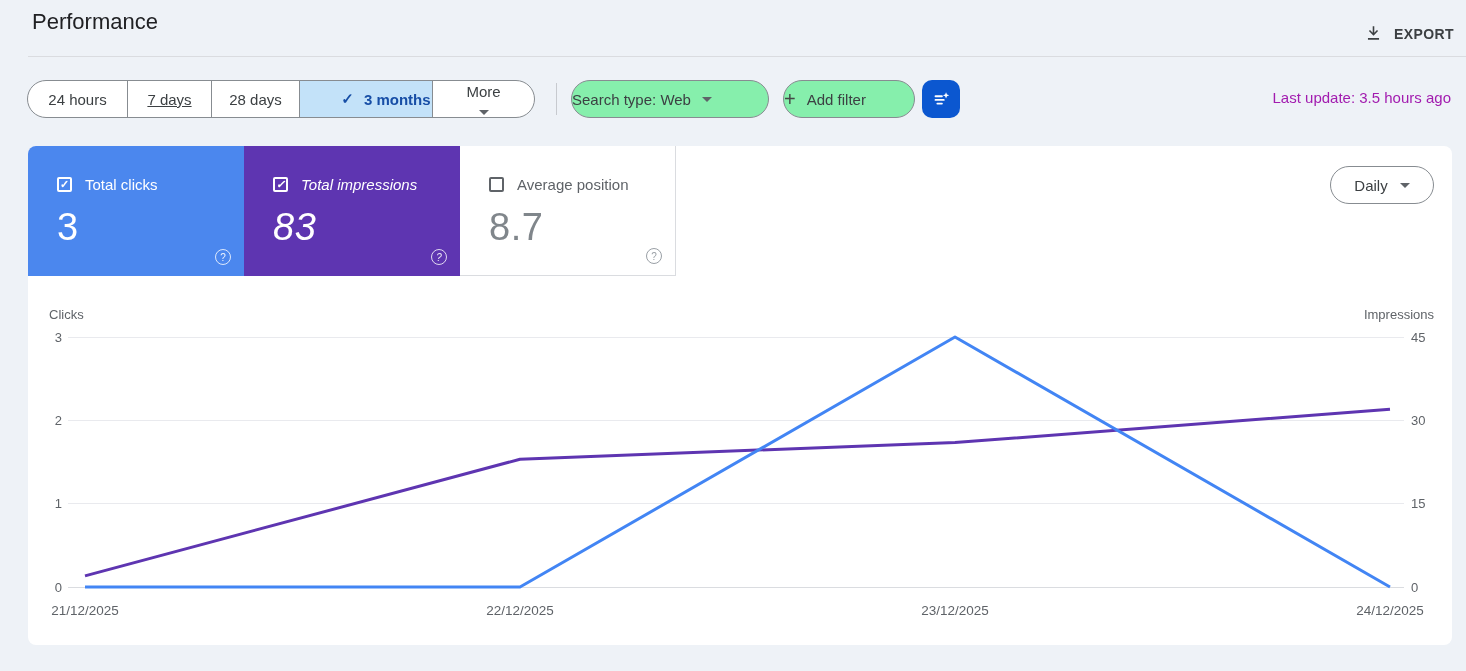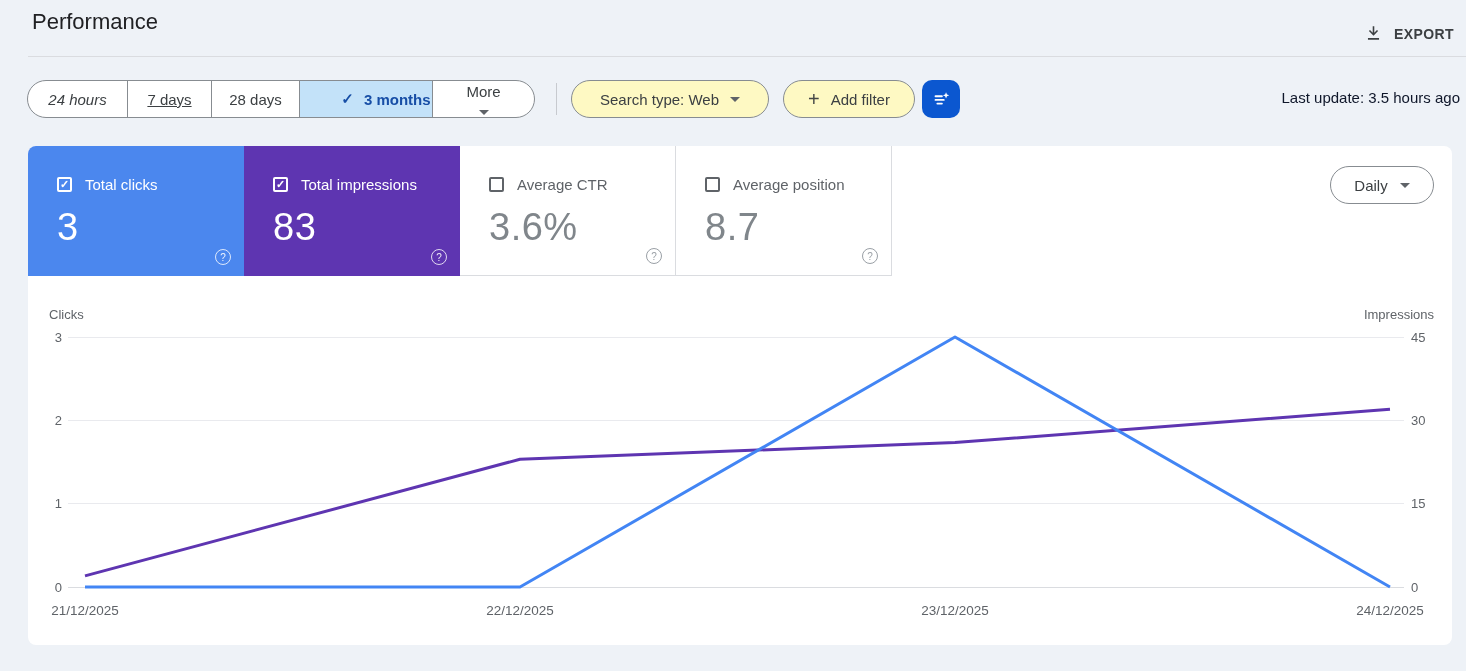--- a/index.html
+++ b/index.html
@@ -24,52 +24,52 @@
 
   
   .seg-group {
     position:absolute; left:27px; top:80px; height:38px; display:flex;
     border:1px solid #878c91; border-radius:19px; overflow:hidden; background:#fff;
   }
   .seg {
     display:flex; align-items:center; justify-content:center; gap:10px;
     font-size:15px; color:#3c4043; border-left:1px solid #878c91; cursor:pointer;
   }
-  .seg:first-child { border-left:none;font-style:italic; }
+  .seg:first-child { border-left:none; }
   .seg:nth-child(1){ width:99px; } .seg:nth-child(2){ width:84px;text-decoration:underline; }
   .seg:nth-child(3){ width:88px; } .seg:nth-child(4){ width:133px;padding-left:40px; }
   .seg:nth-child(5){ width:102px;flex-direction:column; }
   .seg.selected { background:#c3e2f9; color:#174ea6; font-weight:bold; }
   .check-icon::after { content:"✓"; font-size:15px; font-weight:bold; }
   .caret { width:0; height:0; border-left:5px solid transparent; border-right:5px solid transparent; border-top:5px solid #5f6368; }
   .toolbar-divider-v { position:absolute; left:556px; top:83px; height:32px; border-left:1px solid #c7cacf; }
   .pill {
     position:absolute; top:80px; height:38px; border:1px solid #878c91; border-radius:19px;
-    background:#fef9c3; display:flex; align-items:center; justify-content:center; gap:11px;
+    background:#86efac; display:flex; align-items:center; gap:11px;
     font-size:15px; color:#3c4043; cursor:pointer; font-family:"Liberation Sans",sans-serif;
   }
   .search-type { left:571px; width:198px; }
   .add-filter  { left:783px; width:132px; }
   .plus-icon::before { content:"+"; font-size:20px; font-weight:normal; color:#444746; line-height:1; }
   .filter-btn {
     position:absolute; left:922px; top:80px; width:38px; height:38px;
     background:#0b57d0; border:none; border-radius:10px; cursor:pointer;
     display:flex; align-items:center; justify-content:center;
   }
-  .last-update { position:absolute; right:6px; top:89px; font-size:15px; color:#0f172a; white-space:nowrap; }
+  .last-update { position:absolute; right:15px; top:89px; font-size:15px; color:#a21caf; white-space:nowrap; }
 
   
   .card { position:absolute; left:28px; top:146px; width:1424px; height:499px; background:#fff; border-radius:8px; }
 
   .metric-strip { position:absolute; left:0; top:0; display:flex; }
   .metric {
     width:216px; height:130px; position:relative; padding:30px 0 0 29px; cursor:pointer;
   }
   .metric.m-clicks { background:#4b87ee; color:#fff; border-top-left-radius:8px; }
-  .metric.m-impr   { background:#5e35b1; color:#fff; }
+  .metric.m-impr   { background:#5e35b1; color:#fff;font-style:italic; }
   .metric.m-plain  { background:#fff; border-right:1px solid #dadce0; border-bottom:1px solid #dadce0; }
   .metric-head { display:flex; align-items:center; gap:13px; }
   .cb {
     width:15px; height:15px; border:2px solid #fff; border-radius:2px; flex:0 0 auto;
     display:flex; align-items:center; justify-content:center; cursor:pointer;
   }
   .cb.checked::after { content:"✓"; font-size:11px; font-weight:bold; color:#fff; }
   .m-plain .cb { border-color:#5f6368; }
   .metric-label { font-size:15px; }
   .m-plain .metric-label { color:#5f6368; }
@@ -164,28 +164,20 @@
       </div>
       <div class="metric-value">3</div>
       <span class="help"></span>
     </div>
     <div class="metric m-impr">
       <div class="metric-head">
         <span class="cb checked"></span>
         <span class="metric-label">Total impressions</span>
       </div>
       <div class="metric-value">83</div>
-      <span class="help"></span>
-    </div>
-    <div class="metric m-plain">
-      <div class="metric-head">
-        <span class="cb"></span>
-        <span class="metric-label">Average CTR</span>
-      </div>
-      <div class="metric-value">3.6%</div>
       <span class="help"></span>
     </div>
     <div class="metric m-plain">
       <div class="metric-head">
         <span class="cb"></span>
         <span class="metric-label">Average position</span>
       </div>
       <div class="metric-value">8.7</div>
       <span class="help"></span>
     </div>

